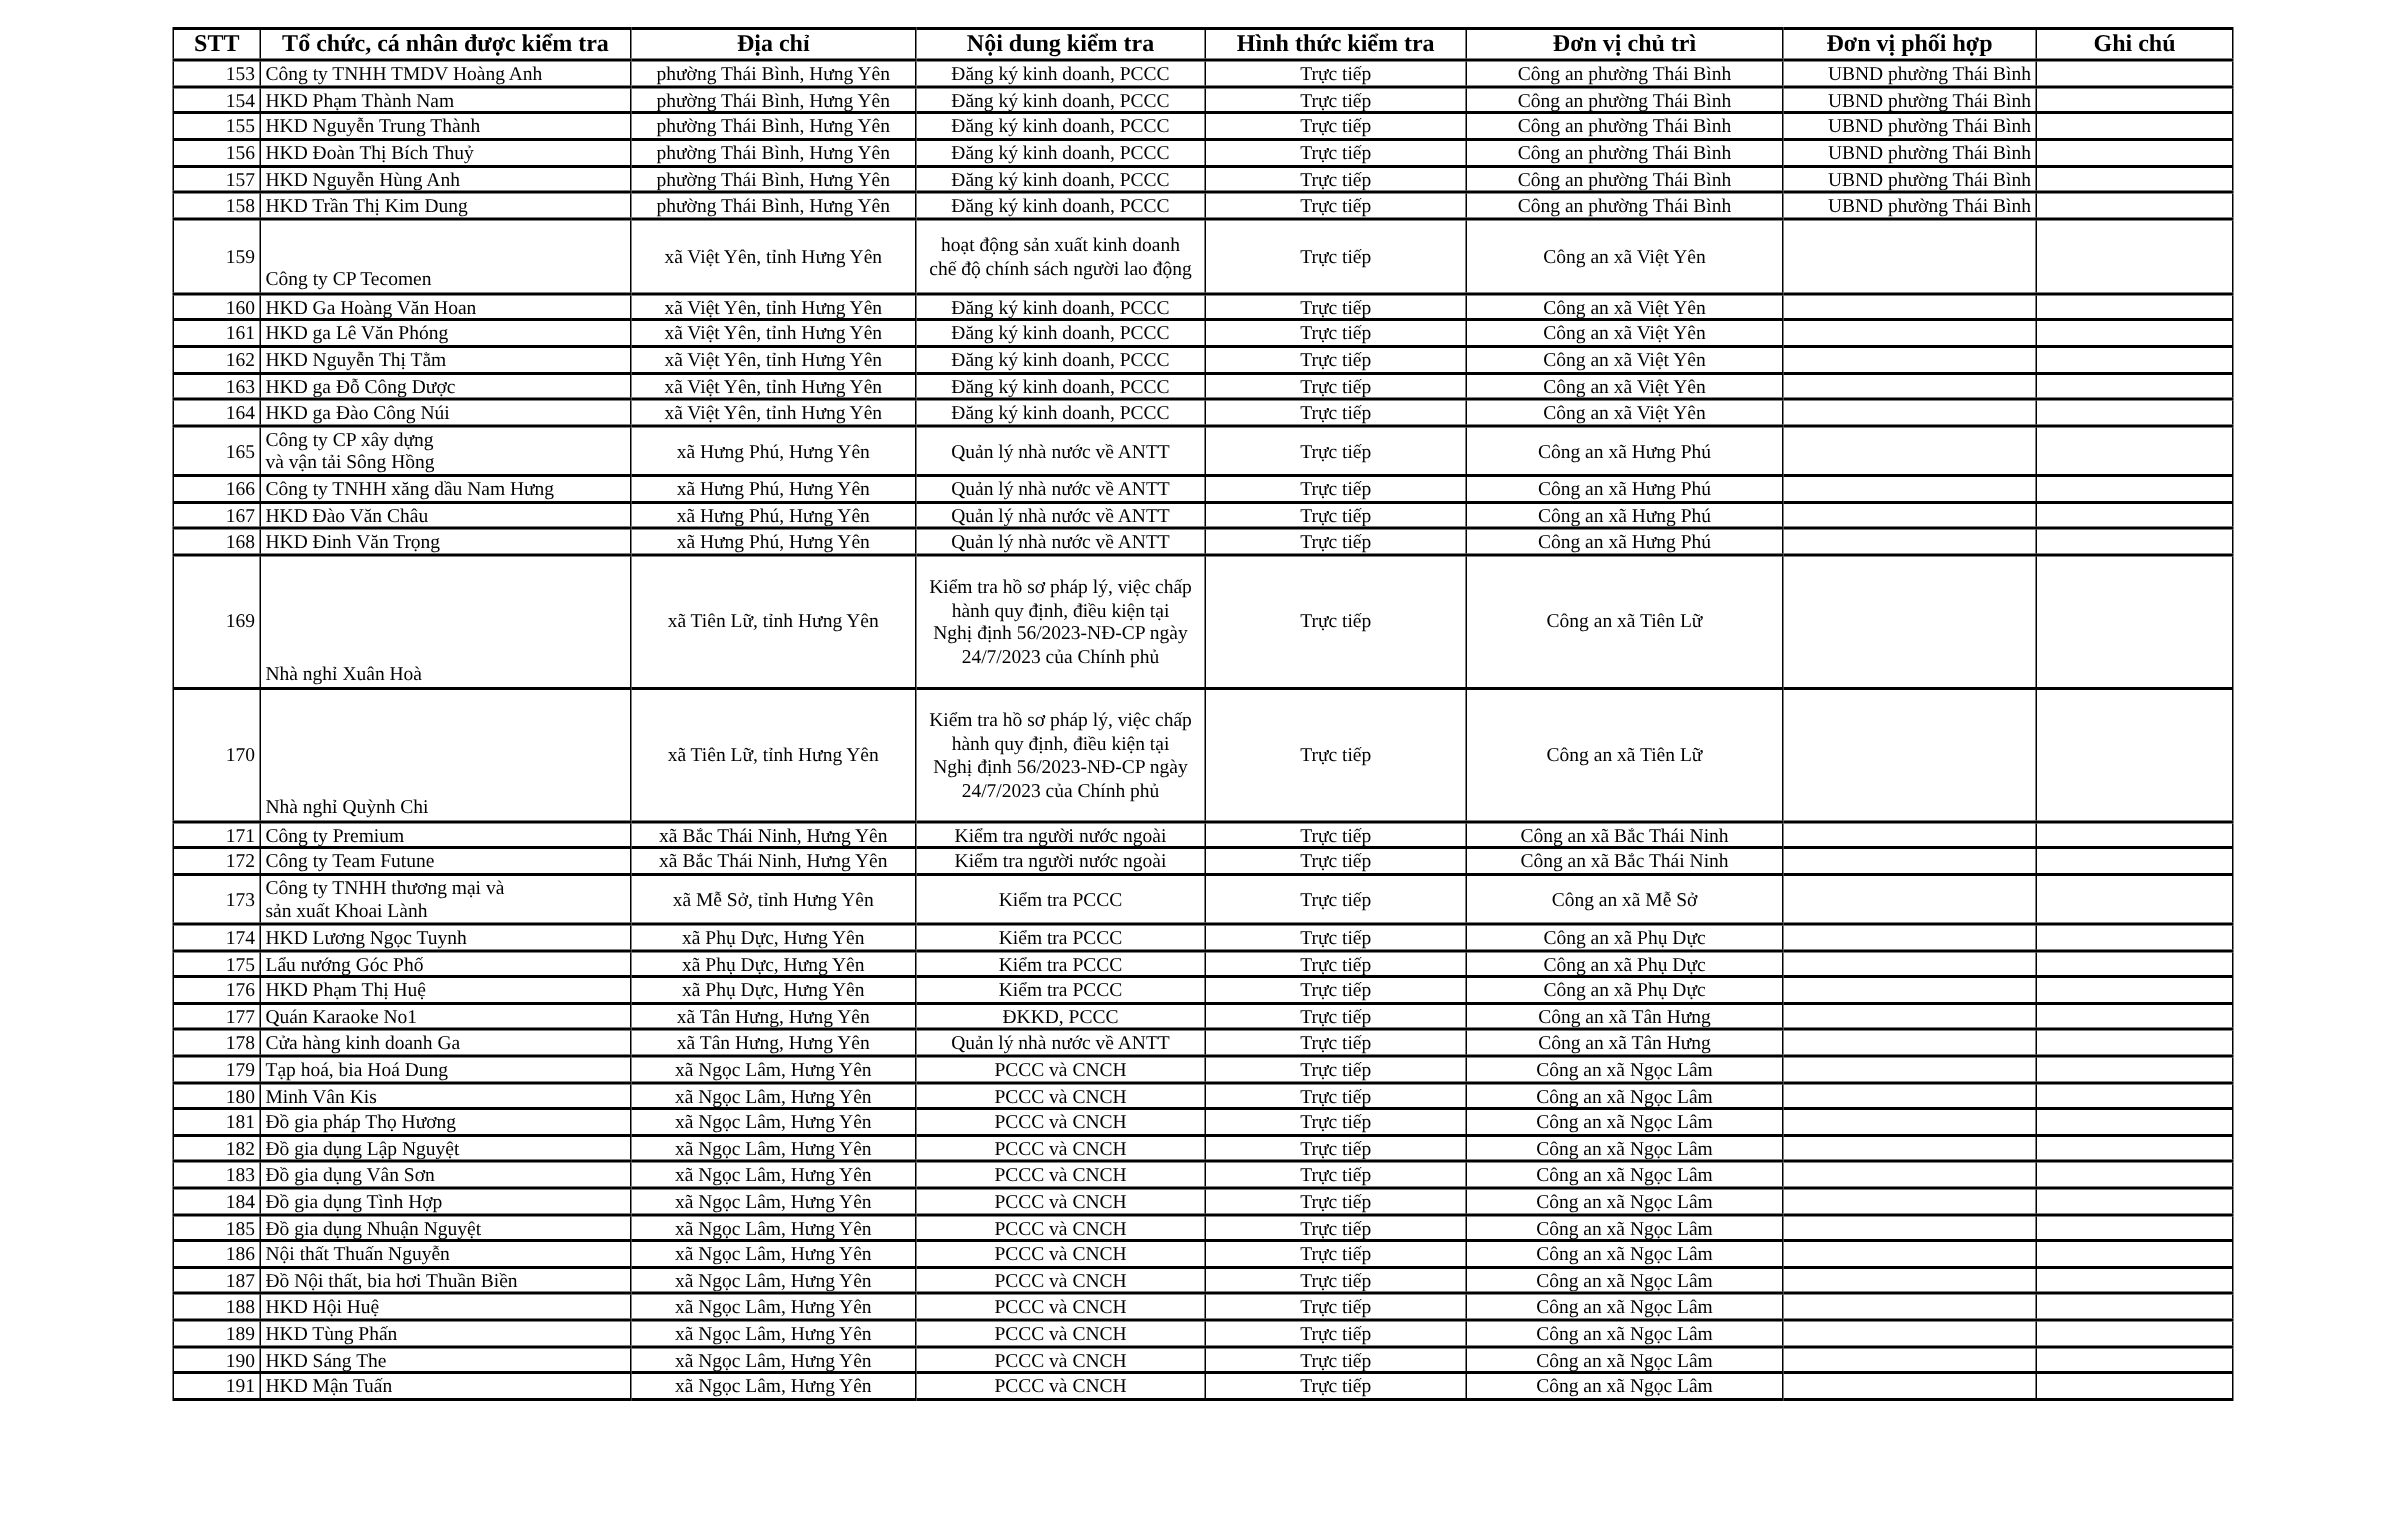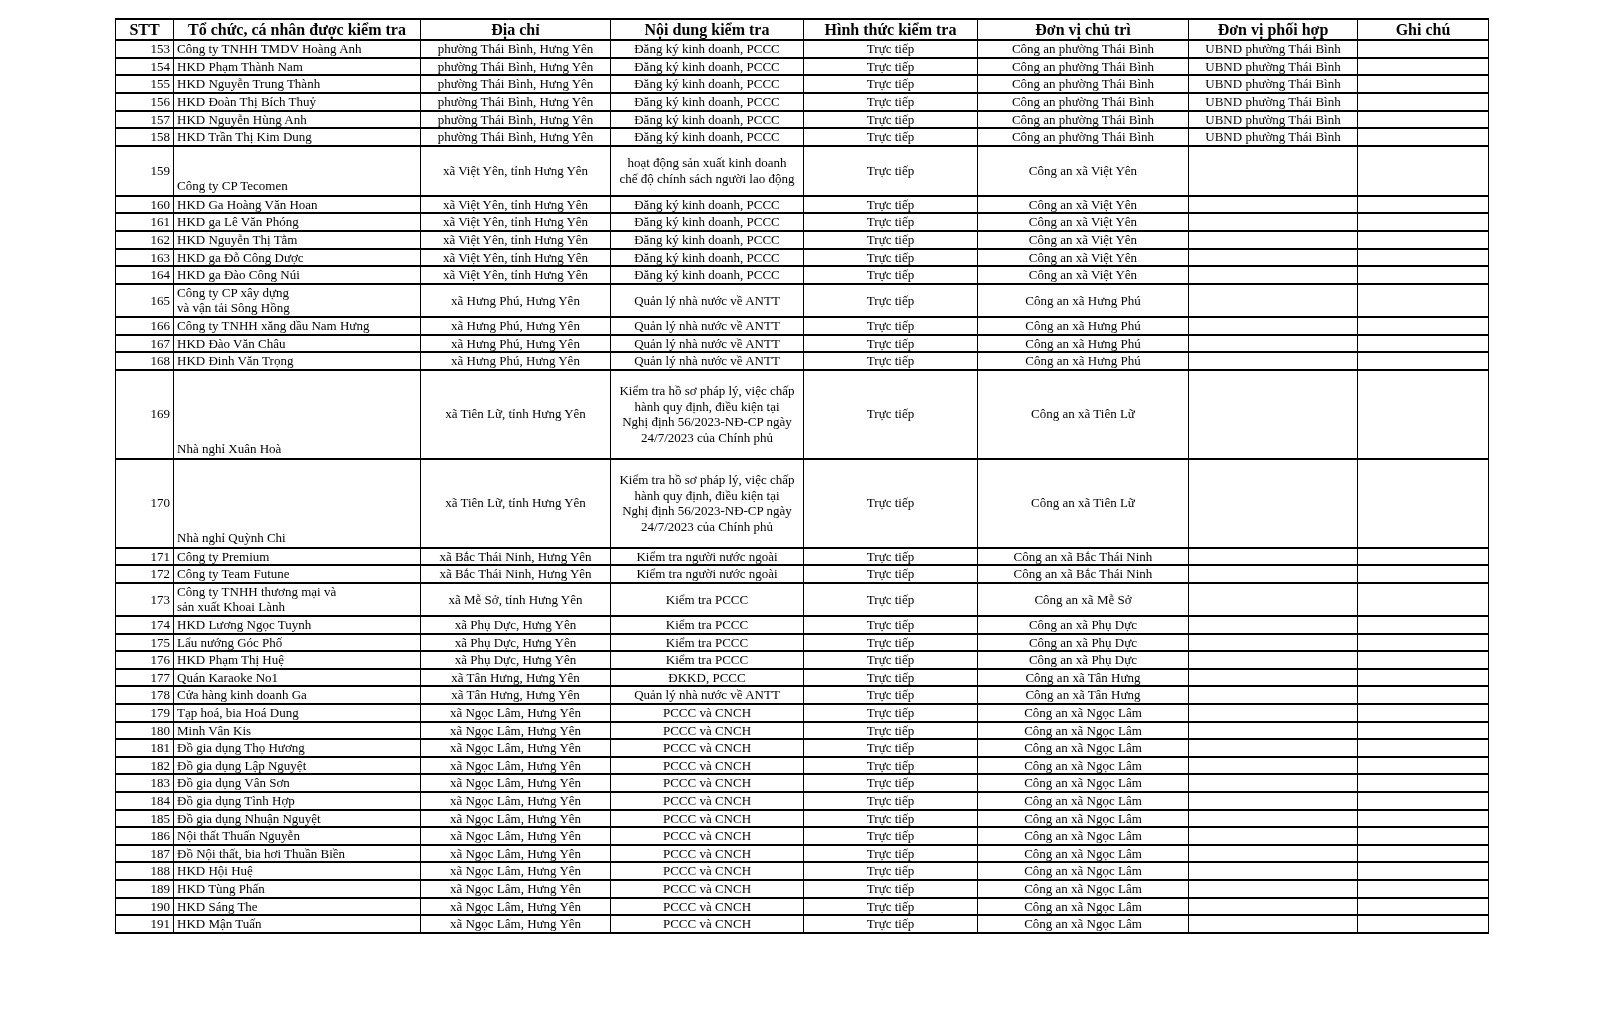--- a/index.html
+++ b/index.html
@@ -18,21 +18,21 @@
   tr.lg{height:50px;}
   tr.xl{height:89px;}
   .col-stt{width:58px}.col-name{width:247px}.col-address{width:190px}.col-content{width:193px}
   .col-form{width:174px}.col-lead{width:211px}.col-coop{width:169px}.col-note{width:131px}
   .cell-stt{text-align:right;}
   .cell-name{text-align:left;white-space:pre-line;}
   .cell-address{text-align:center;}
   .cell-content{text-align:center;white-space:pre-line;}
   .cell-form{text-align:center;}
   .cell-lead{text-align:center;margin-top:37px;}
-  .cell-coop{text-align:center;}
+  .cell-coop{text-align:right;}
   .cell-note{text-align:left;}
   .v-bottom{vertical-align:bottom;padding-bottom:1px;}
 </style>
 </head>
 <body>
 
 <div class="table-wrap">
   <table>
       <colgroup>
         <col class="col-stt">
@@ -341,21 +341,21 @@
           <td class="cell-name">Minh Vân Kis</td>
           <td class="cell-address">xã Ngọc Lâm, Hưng Yên</td>
           <td class="cell-content">PCCC và CNCH</td>
           <td class="cell-form">Trực tiếp</td>
           <td class="cell-lead">Công an xã Ngọc Lâm</td>
           <td class="cell-coop"></td>
           <td class="cell-note"></td>
         </tr>
         <tr>
           <td class="cell-stt">181</td>
-          <td class="cell-name">Đồ gia dụng Thọ Hương</td>
+          <td class="cell-name">Đồ gia pháp Thọ Hương</td>
           <td class="cell-address">xã Ngọc Lâm, Hưng Yên</td>
           <td class="cell-content">PCCC và CNCH</td>
           <td class="cell-form">Trực tiếp</td>
           <td class="cell-lead">Công an xã Ngọc Lâm</td>
           <td class="cell-coop"></td>
           <td class="cell-note"></td>
         </tr>
         <tr>
           <td class="cell-stt">182</td>
           <td class="cell-name">Đồ gia dụng Lập Nguyệt</td>

